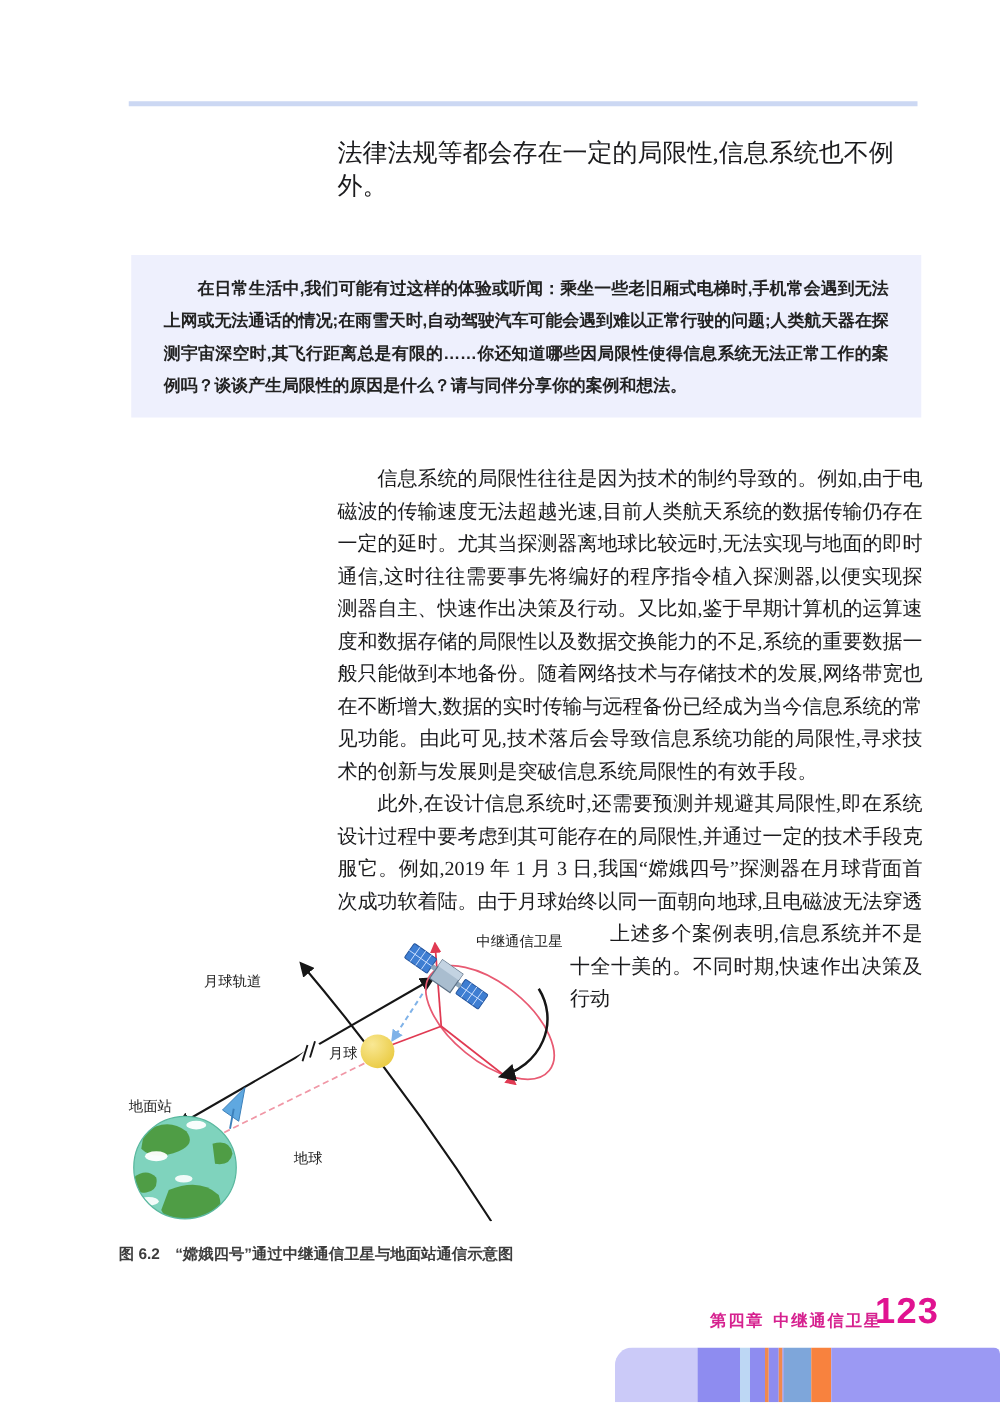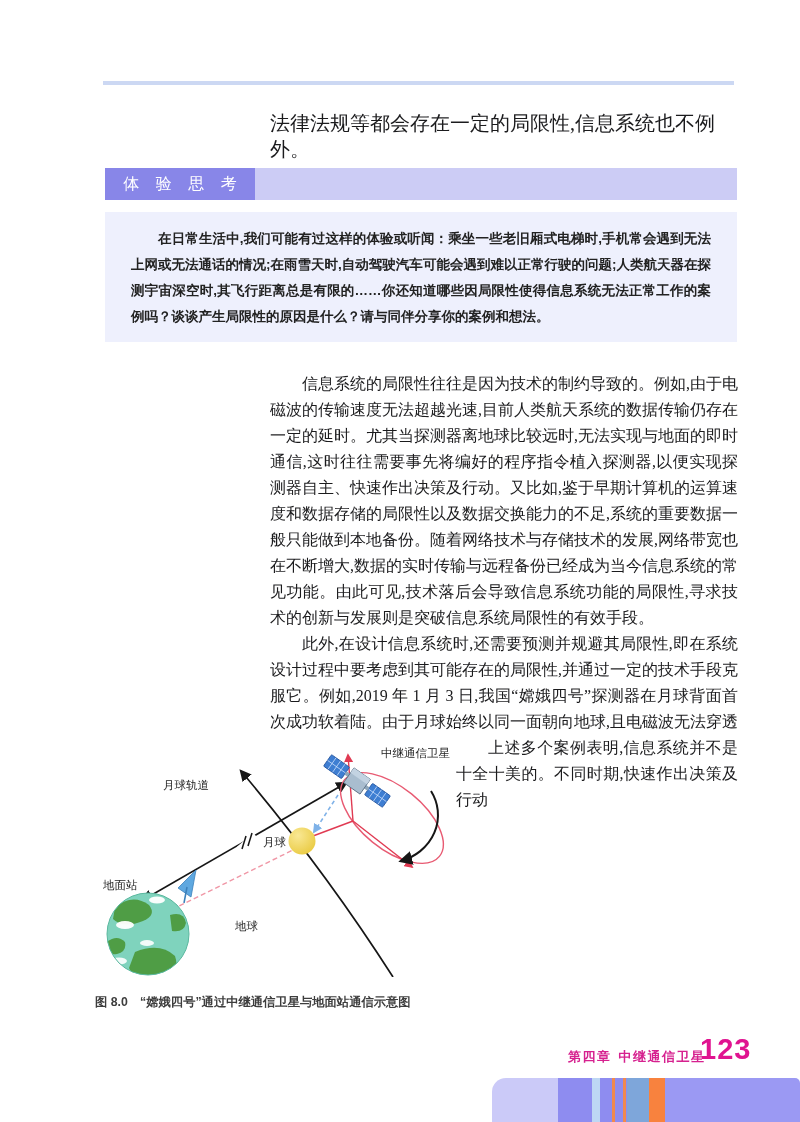--- a/index.html
+++ b/index.html
@@ -11,21 +11,21 @@
   .intro{position:absolute;left:270px;top:110px;width:468px;font-size:20px;line-height:26px;}
   .exp-header{position:absolute;left:105px;top:168px;width:632px;height:32px;display:flex;}
   .exp-title{
     width:150px;background:#8886e8;color:#ffffff;
     font-family:"Liberation Sans","DejaVu Sans",sans-serif;font-size:16px;
     letter-spacing:6px;display:flex;align-items:center;justify-content:center;
     padding-left:6px;box-sizing:border-box;
   }
   .exp-rest{flex:1;background:#ccccf5;}
   .exp-box{
-    position:absolute;left:105px;top:212px;width:632px;height:130px;background:#eef0fd;
+    position:absolute;left:105px;top:204px;width:632px;height:130px;background:#eef0fd;
     box-sizing:border-box;padding:14px 26px 0 26px;
     font-family:"Liberation Sans","DejaVu Sans",sans-serif;
     font-size:13.5px;line-height:26px;color:#222;text-align:justify;
   }
   .exp-box p{margin:0;text-indent:2em;font-weight:600;}
   .main{position:absolute;left:270px;top:371px;width:468px;font-size:16px;line-height:26px;text-align:justify;}
   .main p{margin:0;text-indent:2em;}
   .fig-float{float:left;width:180px;height:272px;margin:2px 6px 0 0;position:relative;text-indent:0;}
   .fig-inner{position:absolute;display:block;left:-175px;top:0;width:356px;}
   .fig-caption{
@@ -53,24 +53,20 @@
 </style>
 </head>
 <body>
 
 <div class="page">
 
   <div class="top-rule"></div>
 
   <div class="intro">法律法规等都会存在一定的局限性,信息系统也不例外。</div>
 
-  <div class="exp-header">
-    <div class="exp-title">体 验 思 考</div>
-    <div class="exp-rest"></div>
-  </div>
 
   <div class="exp-box">
     <p>在日常生活中,我们可能有过这样的体验或听闻：乘坐一些老旧厢式电梯时,手机常会遇到无法上网或无法通话的情况;在雨雪天时,自动驾驶汽车可能会遇到难以正常行驶的问题;人类航天器在探测宇宙深空时,其飞行距离总是有限的……你还知道哪些因局限性使得信息系统无法正常工作的案例吗？谈谈产生局限性的原因是什么？请与同伴分享你的案例和想法。</p>
   </div>
 
   <div class="main">
     <p>信息系统的局限性往往是因为技术的制约导致的。例如,由于电磁波的传输速度无法超越光速,目前人类航天系统的数据传输仍存在一定的延时。尤其当探测器离地球比较远时,无法实现与地面的即时通信,这时往往需要事先将编好的程序指令植入探测器,以便实现探测器自主、快速作出决策及行动。又比如,鉴于早期计算机的运算速度和数据存储的局限性以及数据交换能力的不足,系统的重要数据一般只能做到本地备份。随着网络技术与存储技术的发展,网络带宽也在不断增大,数据的实时传输与远程备份已经成为当今信息系统的常见功能。由此可见,技术落后会导致信息系统功能的局限性,寻求技术的创新与发展则是突破信息系统局限性的有效手段。</p>
     <p><span>此外,在设计信息系统时,还需要预测并规避其局限性,即在系统设计过程中要考虑到其可能存在的局限性,并通过一定的技术手段克服它。例如,2019 年 1 月 3 日,我国“嫦娥四号”探测器在月球背面首次成功软着陆。由于月球始终以同一面朝向地球,且电磁波无法穿透</span><span class="fig-float">
           <span class="fig-inner">
       <svg width="356" height="240" viewBox="0 0 356 240">
@@ -140,21 +136,21 @@
           </g>
           <circle cx="53" cy="197" r="41" fill="none" stroke="#5ab89f" stroke-width="1"></circle>
         </g>
 
         <text class="fig-label" x="286" y="20">中继通信卫星</text>
         <text class="fig-label" x="68" y="52">月球轨道</text>
         <text class="fig-label" x="168" y="109">月球</text>
         <text class="fig-label" x="8" y="152">地面站</text>
         <text class="fig-label" x="140" y="193">地球</text>
       </svg>
-      <span class="fig-caption">图 8.0　“嫦娥四号”通过中继通信卫星与地面站通信示意图</span>
+      <span class="fig-caption">图 6.2　“嫦娥四号”通过中继通信卫星与地面站通信示意图</span>
     </span>
         </span></p>
     <p>上述多个案例表明,信息系统并不是十全十美的。不同时期,快速作出决策及行动</p>
   </div>
 
   <div class="footer-chapter">
     <span>第四章</span>
     <span>中继通信卫星</span>
   </div>
   <div class="footer-page">123</div>

